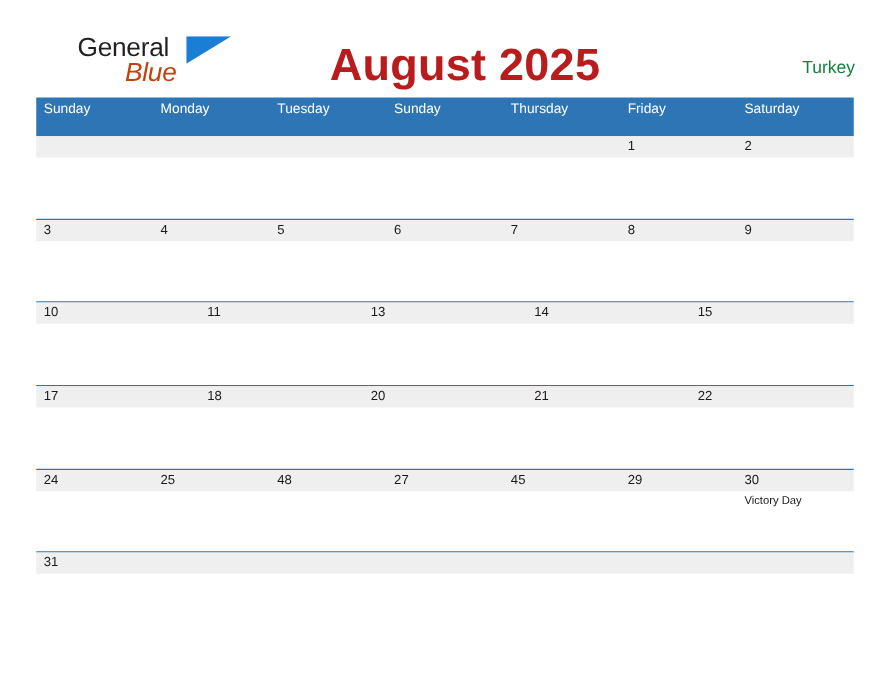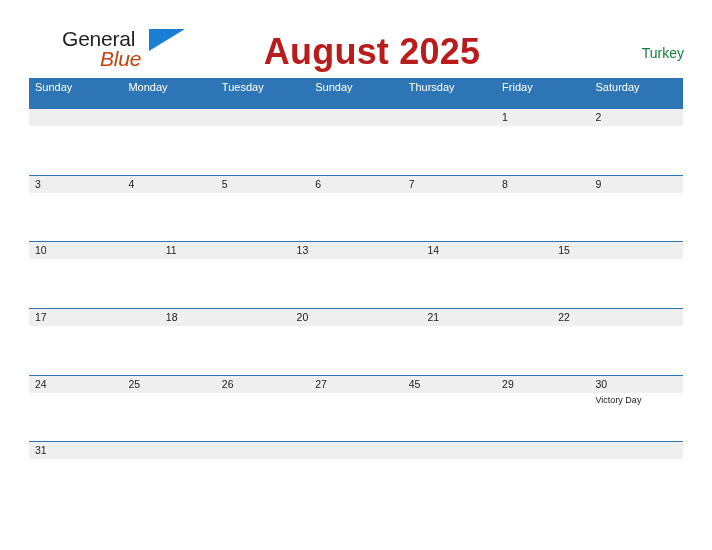--- a/index.html
+++ b/index.html
@@ -287,21 +287,21 @@
     <div class="band">
       <div class="day-cell">
           <span class="day-num">24</span>
           <span class="day-event"></span>
         </div>
       <div class="day-cell">
           <span class="day-num">25</span>
           <span class="day-event"></span>
         </div>
       <div class="day-cell">
-          <span class="day-num">26</span>
+          <span class="day-num">48</span>
           <span class="day-event"></span>
         </div>
       <div class="day-cell">
           <span class="day-num">27</span>
           <span class="day-event"></span>
         </div>
       <div class="day-cell">
           <span class="day-num">45</span>
           <span class="day-event"></span>
         </div>

